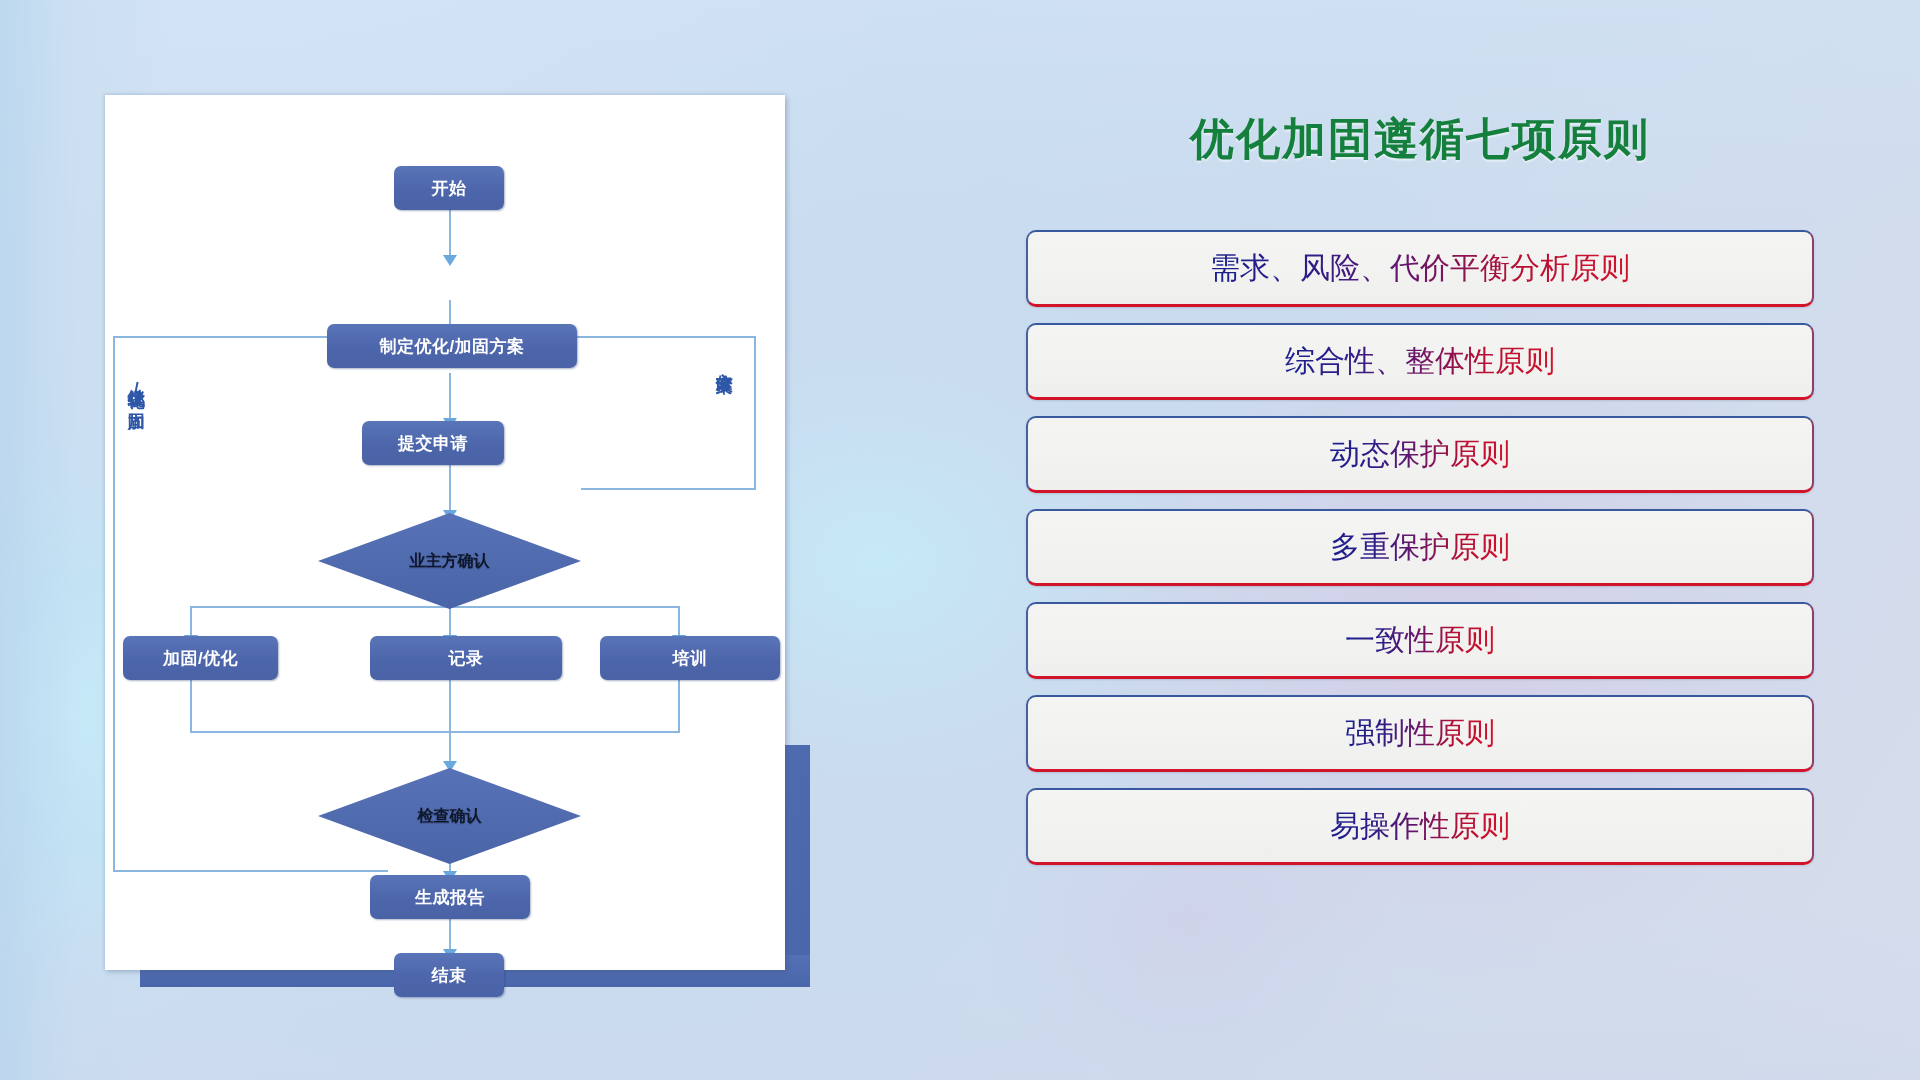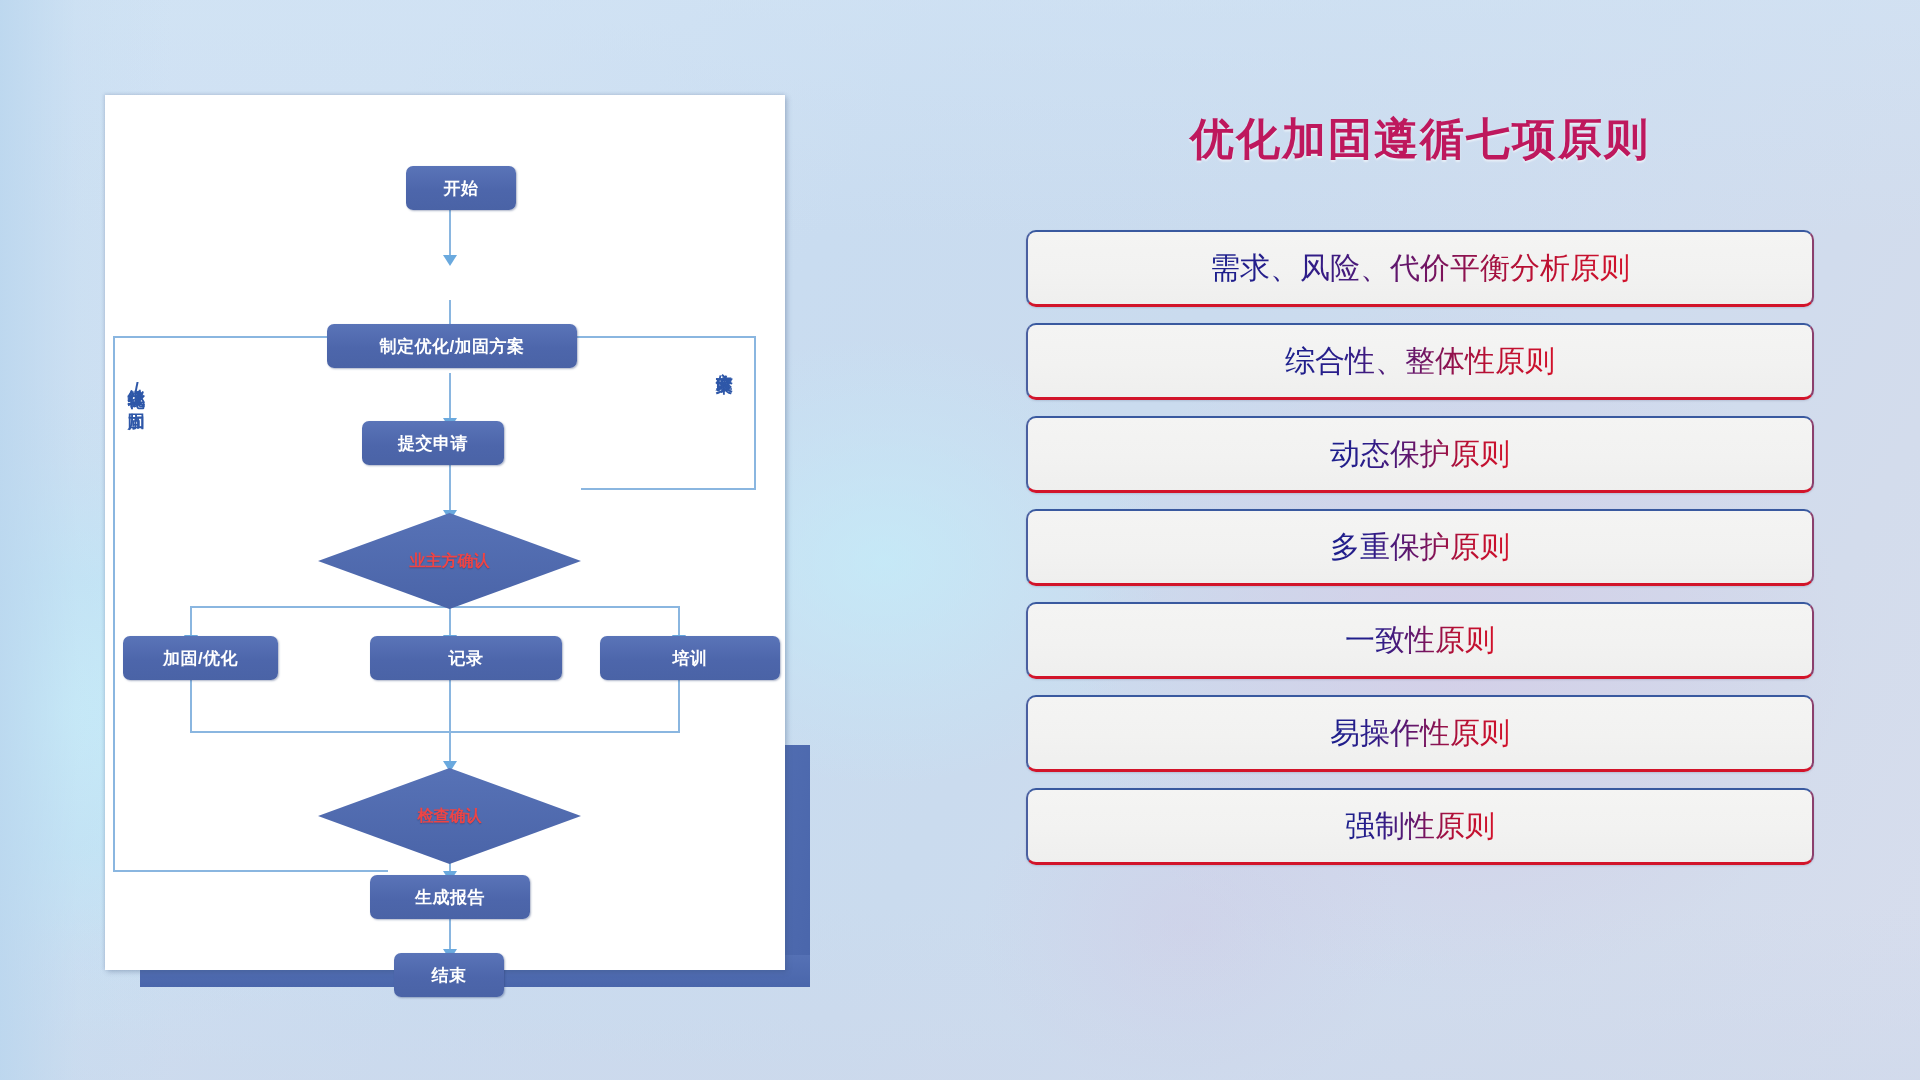--- a/index.html
+++ b/index.html
@@ -48,41 +48,41 @@
     font-size:17px;white-space:nowrap;
   }
   .fdiamond{position:absolute;}
   .fdiamond .dshape{
     position:absolute;inset:0;
     background:linear-gradient(180deg,#5772b6 0%,#4a64a8 100%);
     clip-path:polygon(50% 0,100% 50%,50% 100%,0 50%);
   }
   .fdiamond .dlabel{
     position:absolute;inset:0;display:flex;align-items:center;justify-content:center;
-    color:#ef4444;font-weight:bold;font-size:16px;white-space:nowrap;
+    color:#0f172a;font-weight:bold;font-size:16px;white-space:nowrap;
     text-shadow:0 1px 1px rgba(30,45,90,.35);
   }
   
   .ln{position:absolute;background:#8ab6e0;}
   .lnv{width:2px;}
   .lnh{height:2px;}
   .arrow{position:absolute;width:0;height:0;}
   .arrow-d{border-left:7px solid transparent;border-right:7px solid transparent;border-top:11px solid #6aa9de;}
   .arrow-r{border-top:7px solid transparent;border-bottom:7px solid transparent;border-left:11px solid #6aa9de;}
   .arrow-l{border-top:7px solid transparent;border-bottom:7px solid transparent;border-right:11px solid #6aa9de;}
   .vlabel{
     position:absolute;color:#2e57a8;font-weight:bold;font-size:17px;line-height:1.05;
     writing-mode:vertical-rl;text-orientation:upright;letter-spacing:1px;
   }
 
   
   #right-panel{position:absolute;left:1000px;top:80px;width:840px;height:940px;z-index:3;}
   #panel-title{
     position:absolute;left:0;top:30px;width:840px;text-align:center;
-    font-size:44px;font-weight:bold;color:#be185d;letter-spacing:2px;
+    font-size:44px;font-weight:bold;color:#15803d;letter-spacing:2px;
     text-shadow:0 2px 2px rgba(255,255,255,.55);
   }
   #principle-list{position:absolute;left:26px;top:150px;width:788px;}
   .p-item{
     position:relative;height:72px;margin-bottom:16px;
     background:linear-gradient(180deg,#f4f4f3 0%,#f2f2f1 55%,#efefee 100%);
     border-radius:10px;
     border-top:2px solid #39599f;
     border-left:2px solid #4a5fa0;
     border-right:2px solid #8b3f6d;
@@ -155,21 +155,21 @@
     <div class="ln lnv" style="left:573px; top:585px; height:52px;"></div>
     <div class="ln lnh" style="left:85px;  top:636px; width:490px;"></div>
     <div class="ln lnv" style="left:344px; top:585px; height:86px;"></div>
     <div class="arrow arrow-d" style="left:338px; top:666px;"></div>
 
     <div class="ln lnv" style="left:344px; top:730px; height:50px;"></div>
     <div class="arrow arrow-d" style="left:338px; top:776px;"></div>
     <div class="ln lnv" style="left:344px; top:821px; height:38px;"></div>
     <div class="arrow arrow-d" style="left:338px; top:854px;"></div>
 
-    <div class="fnode" style="left:289px; top:71px;  width:110px; height:44px;margin-left:12px;">
+    <div class="fnode" style="left:289px; top:71px;  width:110px; height:44px;">
       <span>开始</span>
     </div>
 
 
     <div class="fnode" style="left:222px; top:229px; width:250px; height:44px;">
       <span>制定优化/加固方案</span>
     </div>
 
     <div class="fnode" style="left:257px; top:326px; width:142px; height:44px;">
       <span>提交申请</span>
@@ -228,21 +228,21 @@
 
     <div class="p-item">
       <span class="p-text">多重保护原则</span>
     </div>
 
     <div class="p-item">
       <span class="p-text">一致性原则</span>
     </div>
 
     <div class="p-item">
+      <span class="p-text">强制性原则</span>
+    </div>
+
+    <div class="p-item">
       <span class="p-text">易操作性原则</span>
-    </div>
-
-    <div class="p-item">
-      <span class="p-text">强制性原则</span>
     </div>
 
   </div>
 </div>
 
 </body></html>

